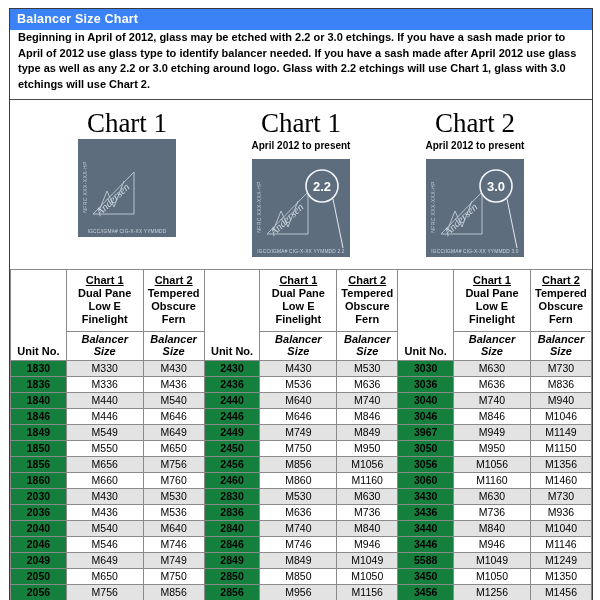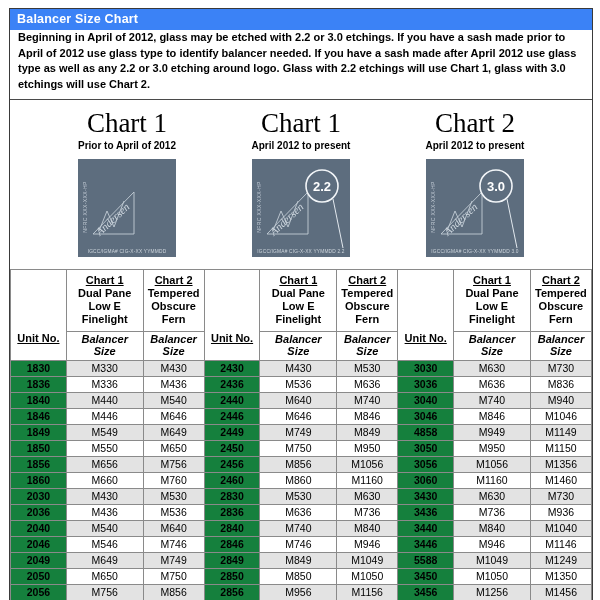--- a/index.html
+++ b/index.html
@@ -16,21 +16,21 @@
   .bottom-text{font-size:4.8px;fill:#cdd5dc;letter-spacing:.2px;font-family:"Liberation Sans",sans-serif;}
   .logo-text{font-size:11px;font-style:italic;fill:#cdd6de;font-family:"Liberation Serif",serif;}
   .badge-text{font-size:13px;font-weight:bold;fill:#ffffff;font-family:"Liberation Sans",sans-serif;}
   table{width:100%;border-collapse:collapse;table-layout:fixed;}
   col.cu{width:9.6%;} col.cb1{width:13.2%;} col.cb2{width:10.5%;}
   th,td{border:1px solid #8a8a8a;text-align:center;}
   thead th{font-size:11px;font-weight:bold;background:#fff;}
   .desc-cell{padding:4px 0 5px;line-height:13px;vertical-align:middle;}
   .chart-link{text-decoration:underline;display:block;}
   .desc-lines{white-space:pre-line;display:block;}
-  .unit-h{vertical-align:bottom;padding-bottom:16px;text-decoration:underline;}
+  .unit-h{vertical-align:bottom;padding-bottom:3px;}
   .colhead{vertical-align:bottom;padding:2px 0 3px;line-height:11.5px;white-space:pre-line;font-style:italic;}
   tbody td{font-size:10.5px;height:15px;line-height:15px;padding:0;}
   td.unit{background:#15803d;font-weight:bold;}
   tbody tr:nth-child(odd) td.bal{background:#e3e3e3;}
   tbody tr:nth-child(even) td.bal{background:#ffffff;}
 </style>
 </head>
 <body>
 
 <div class="frame">
@@ -38,21 +38,20 @@
   <div class="title-bar">
     <span>Balancer Size Chart</span>
   </div>
 
   <div class="intro">Beginning in April of 2012, glass may be etched with 2.2 or 3.0 etchings.  If you have a sash made prior to April of 2012 use glass type to identify balancer needed.  If you have a sash made after April 2012 use glass type as well as any 2.2 or 3.0 etching around logo. Glass with 2.2 etchings will use Chart 1, glass with 3.0 etchings will use Chart 2.</div>
 
   <div class="figures">
 
     <div class="figure">
       <div class="fig-title">Chart 1</div>
-      <div class="fig-sub">Prior to April of 2012</div>
       <svg class="etch" viewBox="0 0 98 98">
         <rect x="0" y="0" width="98" height="98" fill="#5d6d7e"></rect>
         <text class="side-text" x="9" y="48" text-anchor="middle" transform="rotate(-90 9 48)">NFRC XXX-XXX-HP</text>
         <g stroke="#c3cdd6" fill="none" stroke-width="0.9">
           <path d="M15 75 L56 33 L56 75 Z"></path>
           <path d="M21 72 L29 52 L36 68 L46 42"></path>
         </g>
         <text class="logo-text" transform="translate(22,77) rotate(-43)">Andersen</text>
         <g style="display: none;">
           <line x1="81" y1="40" x2="91" y2="89" stroke="#e2e8ee" stroke-width="1"></line>
@@ -219,21 +218,21 @@
           <td class="bal">M846</td>
           <td class="bal">M1046</td>
         </tr>
         <tr>
           <td class="unit">1849</td>
           <td class="bal">M549</td>
           <td class="bal">M649</td>
           <td class="unit">2449</td>
           <td class="bal">M749</td>
           <td class="bal">M849</td>
-          <td class="unit">4858</td>
+          <td class="unit">3967</td>
           <td class="bal">M949</td>
           <td class="bal">M1149</td>
         </tr>
         <tr>
           <td class="unit">1850</td>
           <td class="bal">M550</td>
           <td class="bal">M650</td>
           <td class="unit">2450</td>
           <td class="bal">M750</td>
           <td class="bal">M950</td>

